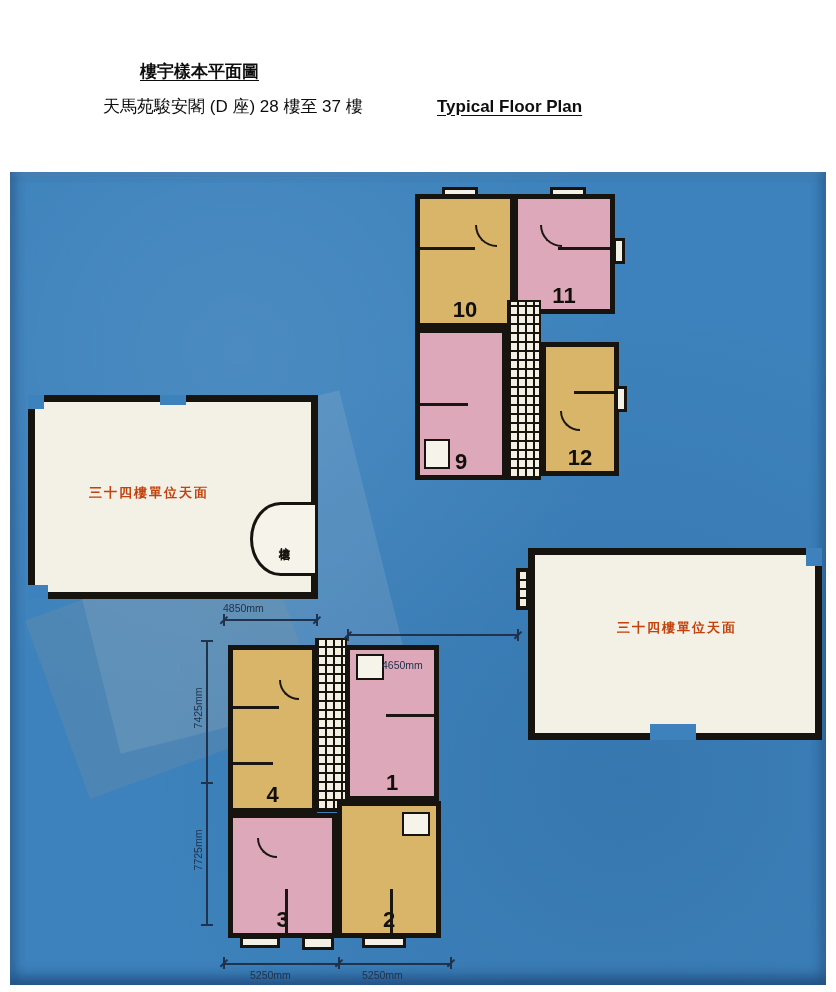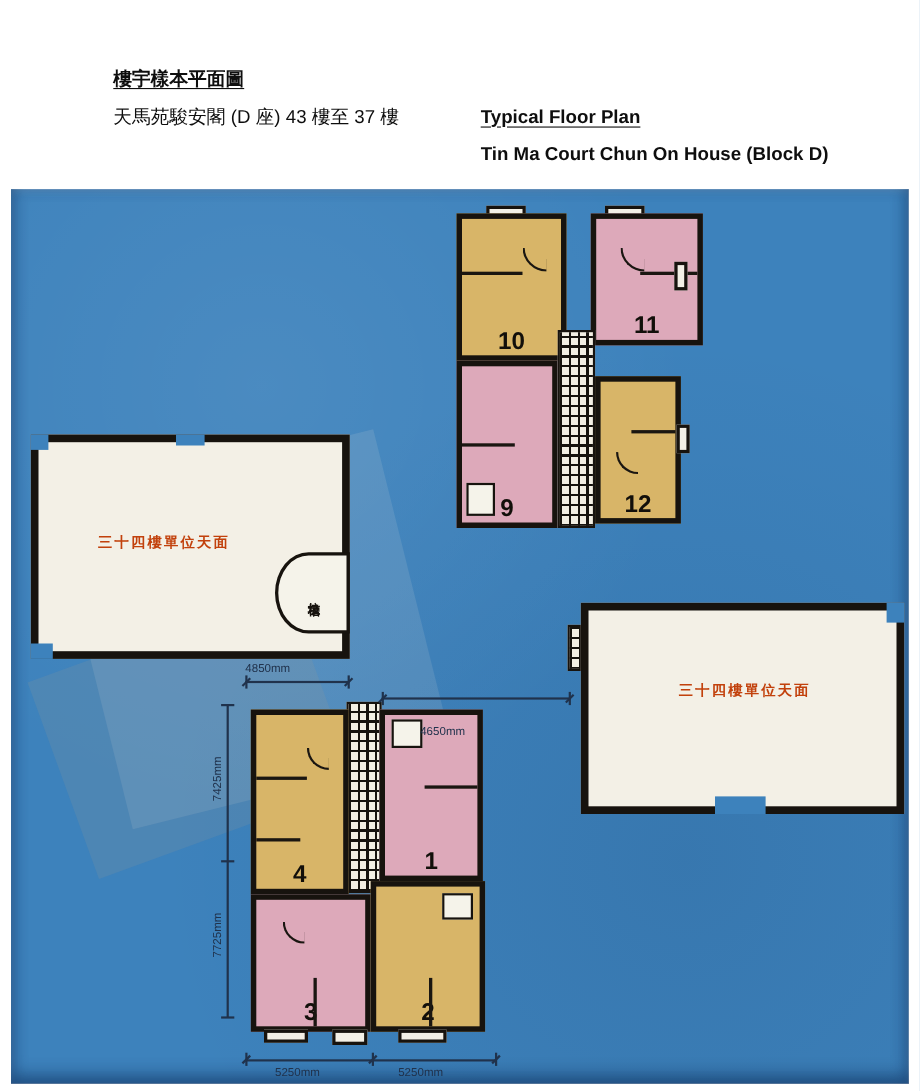--- a/index.html
+++ b/index.html
@@ -1,21 +1,21 @@
 <!DOCTYPE html>
 <html><head>
 <meta charset="utf-8">
 <style>
   html,body { margin:0; padding:0; background:#ffffff; }
   #page { position:relative; width:836px; height:992px; background:#ffffff; overflow:hidden;
           font-family:"Liberation Sans", sans-serif; }
 
   
   .hdr-zh { position:absolute; left:103px; top:60px; color:#0e0e0e; }
-  .hdr-zh .t { font-size:17px; font-weight:bold; text-decoration:underline; text-underline-offset:3px; }
+  .hdr-zh .t { font-size:17px; font-weight:bold; text-decoration:underline; text-underline-offset:3px;margin-left:37px; }
   .hdr-zh .s { font-size:17px; margin-top:12px; }
   .hdr-en { position:absolute; left:437px; top:62px; color:#0e0e0e; font-weight:bold;margin-top:35px; }
   .hdr-en .t { font-size:17px; text-decoration:underline; text-underline-offset:3px; }
   .hdr-en .s { font-size:17px; margin-top:13px; }
   .hdr-en .f { font-size:17px; margin-top:13px; }
 
   
   #scan { position:absolute; left:10px; top:172px; width:816px; height:813px;
     background:
       radial-gradient(circle at 28% 22%, rgba(255,255,255,0.07), transparent 45%),
@@ -69,40 +69,39 @@
 
   .wm { position:absolute; pointer-events:none; }
 </style>
 </head>
 <body>
 
 <div id="page">
 
   <div class="hdr-zh">
     <div class="t">樓宇樣本平面圖</div>
-    <div class="s">天馬苑駿安閣 (D 座) 43 樓至 37 樓</div>
+    <div class="s">天馬苑駿安閣 (D 座) 28 樓至 37 樓</div>
   </div>
   <div class="hdr-en">
     <div class="t">Typical Floor Plan</div>
-    <div class="s">Tin Ma Court Chun On House (Block D)</div>
   </div>
 
   <div id="scan">
 
     <div class="wm" style="left:70px; top:250px; width:300px; height:300px; background:rgba(235,232,220,0.12); transform:rotate(-14deg);"></div>
     <div class="wm" style="left:40px; top:400px; width:250px; height:190px; background:rgba(160,155,140,0.16); transform:rotate(-20deg);"></div>
 
     <div class="balc" style="left:432px; top:15px; width:36px; height:12px;"></div>
     <div class="balc" style="left:540px; top:15px; width:36px; height:12px;"></div>
     <div class="unit tan" style="left:405px; top:22px; width:100px; height:134px;">
       <i class="iwall" style="left:0; top:48px; width:55px; height:3px;"></i>
       <i class="arc" style="left:55px; top:26px; width:20px; height:20px;"></i>
       <span class="num">10</span>
     </div>
-    <div class="unit pink" style="left:527px; top:22px; width:102px; height:120px;">
+    <div class="unit pink" style="left:503px; top:22px; width:102px; height:120px;">
       <i class="iwall" style="right:0; top:48px; width:52px; height:3px;"></i>
       <i class="arc" style="left:22px; top:26px; width:20px; height:20px;"></i>
       <span class="num">11</span>
     </div>
     <div class="balc" style="left:603px; top:66px; width:12px; height:26px;"></div>
 
     <div class="unit pink" style="left:405px; top:156px; width:92px; height:152px;">
       <i class="iwall" style="left:0; top:70px; width:48px; height:3px;"></i>
       <i class="bath" style="left:4px; bottom:6px; width:26px; height:30px;"></i>
       <span class="num">9</span>

